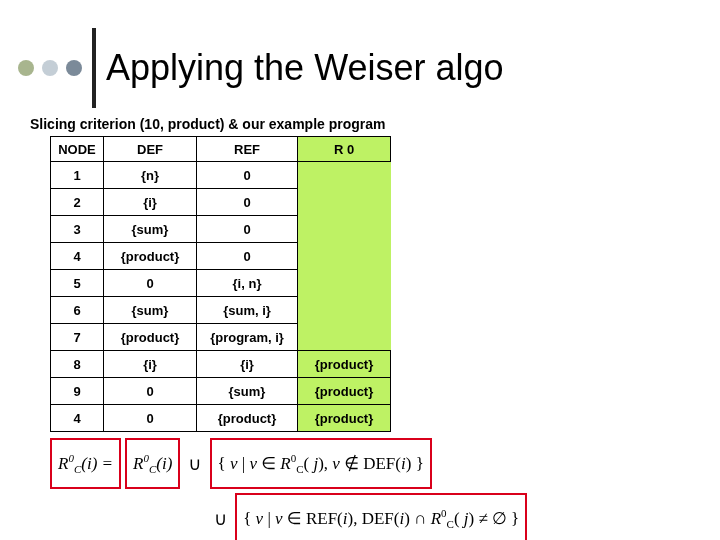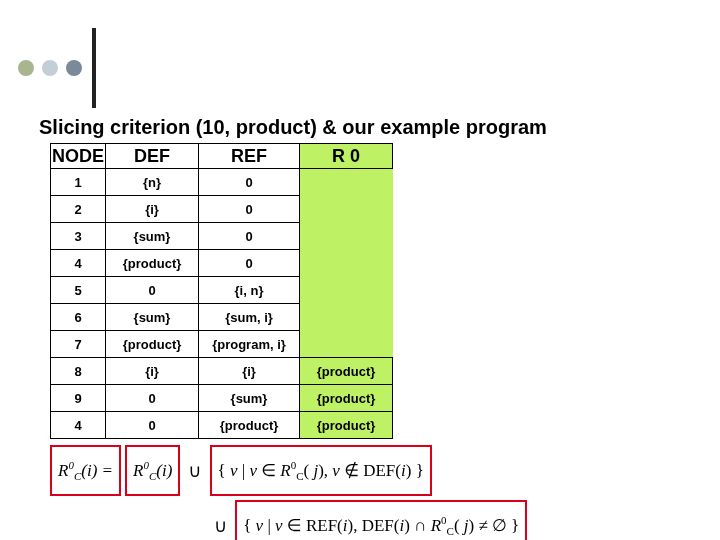--- a/index.html
+++ b/index.html
@@ -13,24 +13,24 @@
   }
   .slide { position: relative; width: 720px; height: 540px; }
   .title-row { display: flex; align-items: center; margin-top: 28px; }
   .dots { display: flex; gap: 8px; margin-left: 18px; margin-right: 10px; }
   .dot { width: 16px; height: 16px; border-radius: 50%; }
   .dot1 { background: #a8b58e; }
   .dot2 { background: #c4ced6; }
   .dot3 { background: #7b8a99; }
   .vbar { width: 4px; height: 80px; background: #222; }
   .title { font-size: 36px; margin-left: 10px; font-weight: 400; }
-  .subtitle { font-size: 20px; font-weight: bold; margin: 8px 0 4px 39px; }
+  .subtitle { font-size: 14px; font-weight: bold; margin: 8px 0 4px 30px; }
   table { border-collapse: collapse; margin-left: 50px; background: #fff; }
   th, td { border: 1px solid #000; text-align: center; font-weight: bold; font-family: Arial, sans-serif; }
-  th { background: #fff; font-size: 18px; height: 22px; }
+  th { background: #fff; font-size: 13px; height: 22px; }
   td { font-size: 13px; height: 24px; }
   .col-node { width: 50px; }
   .col-def  { width: 90px; }
   .col-ref  { width: 98px; }
   .col-r0   { width: 90px; background: #bef264; }
   td.r0fill { font-weight: bold; }
   
   .r0-blank { border: none; }
   .eq-area { margin-left: 50px; margin-top: 6px; font-family: Georgia, 'Times New Roman', serif; }
   .eq-line1 { display: flex; align-items: stretch; gap: 4px; }
@@ -46,20 +46,21 @@
 <body>
 
 <div class="slide">
   <div class="title-row">
     <div class="dots">
       <div class="dot dot1"></div>
       <div class="dot dot2"></div>
       <div class="dot dot3"></div>
     </div>
     <div class="vbar"></div>
+    <div class="title">Applying the Weiser algo</div>
   </div>
 
   <div class="subtitle">Slicing criterion (10, product) &amp; our example program</div>
 
   <table>
     <tbody>
         <tr>
       <th class="col-node">NODE</th>
       <th class="col-def">DEF</th>
       <th class="col-ref">REF</th>

